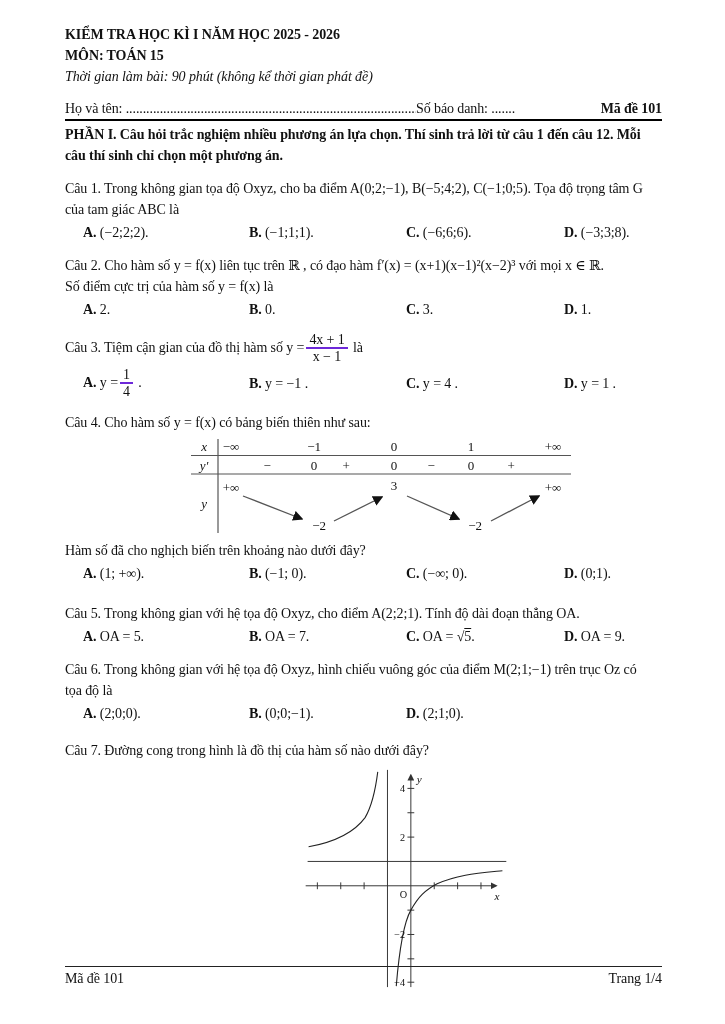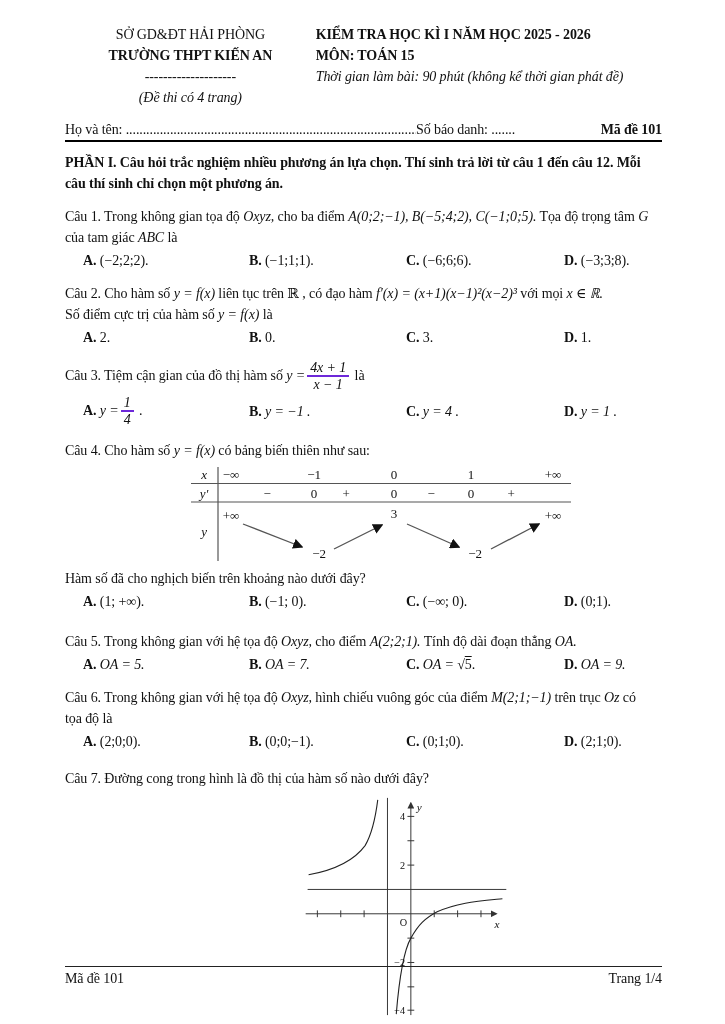--- a/index.html
+++ b/index.html
@@ -8,24 +8,24 @@
   .bold{font-weight:bold}
   .it{font-style:italic}
   .header{display:flex;font-size:14px}
   .h-left{width:42%;text-align:center;line-height:1.5}
   .h-right{width:58%;line-height:1.5}
   .student-row{display:flex;align-items:baseline;margin-top:14px;font-size:14px}
   .student-row .name{flex:1;overflow:hidden;white-space:nowrap}
   .student-row .sbd{width:158px}
   .student-row .code{width:88px;text-align:right;font-weight:bold}
   .rule{border-bottom:2.5px solid #000;margin-top:2px}
-  .heading{font-weight:bold;font-size:14px;line-height:1.5;margin-top:10px}
+  .heading{font-weight:bold;font-size:14px;line-height:1.5;margin-top:3px}
   .q{font-size:14px;line-height:1.5;margin-top:12px}
   .qlabel{font-weight:normal}
-  .mv{font-style:italic;white-space:nowrap}
+  .mv{white-space:nowrap}
   .opts{display:grid;grid-template-columns:166px 157px 158px 1fr;padding-left:18px;margin-top:2px;align-items:center}
   .ol{font-weight:bold}
   .frac{display:inline-block;vertical-align:middle;text-align:center;line-height:1.1;padding:0 2px}
   .frac .num,.frac .den{display:block;padding:0 3px}
   .frac .den{border-top:2px solid #6d28d9}
   .rad{text-decoration:overline}
   .bbt-wrap{margin:5px 0 0 126px}
   .bbt text{font-size:13px;fill:#111;font-family:"Liberation Serif","DejaVu Serif",serif}
   .bbt .lbl{font-style:italic}
   .bbt line{stroke:#555}
@@ -33,26 +33,20 @@
   .graph text{font-size:10.5px;fill:#111;font-family:"Liberation Serif","DejaVu Serif",serif}
   .graph .axlbl{font-style:italic;font-size:11.5px}
   .footer{position:absolute;left:65px;right:63px;top:966px;border-top:1.5px solid #222;display:flex;justify-content:space-between;padding-top:4px;font-size:14px}
 </style>
 </head>
 <body>
 
 <div class="page">
 
   <div class="header">
-    <div class="h-left">
-      <div>SỞ GD&amp;ĐT HẢI PHÒNG</div>
-      <div class="bold">TRƯỜNG THPT KIẾN AN</div>
-      <div>--------------------</div>
-      <div class="it">(Đề thi có 4 trang)</div>
-    </div>
     <div class="h-right">
       <div class="bold">KIỂM TRA HỌC KÌ I NĂM HỌC 2025 - 2026</div>
       <div class="bold">MÔN: TOÁN 15</div>
       <div class="it">Thời gian làm bài: 90 phút (không kể thời gian phát đề)</div>
     </div>
   </div>
 
   <div class="student-row">
     <span class="name">Họ và tên: ....................................................................................................</span>
     <span class="sbd">Số báo danh: .......</span>
@@ -205,21 +199,20 @@
       <span>hình chiếu vuông góc của điểm</span>
       <span class="mv">M(2;1;−1)</span>
       <span>trên trục</span>
       <span class="mv">Oz</span>
       <span>có</span>
     </div>
     <div>tọa độ là</div>
     <div class="opts">
       <span><b class="ol">A.</b> <span>(2;0;0).</span></span>
       <span><b class="ol">B.</b> <span>(0;0;−1).</span></span>
-      <span><b class="ol">C.</b> <span>(0;1;0).</span></span>
       <span><b class="ol">D.</b> <span>(2;1;0).</span></span>
     </div>
   </div>
 
   <div class="q" style="margin-top:16px">
     <div>
       <span class="qlabel">Câu 7.</span>
       <span>Đường cong trong hình là đồ thị của hàm số nào dưới đây?</span>
     </div>
     <div class="graph-wrap">

